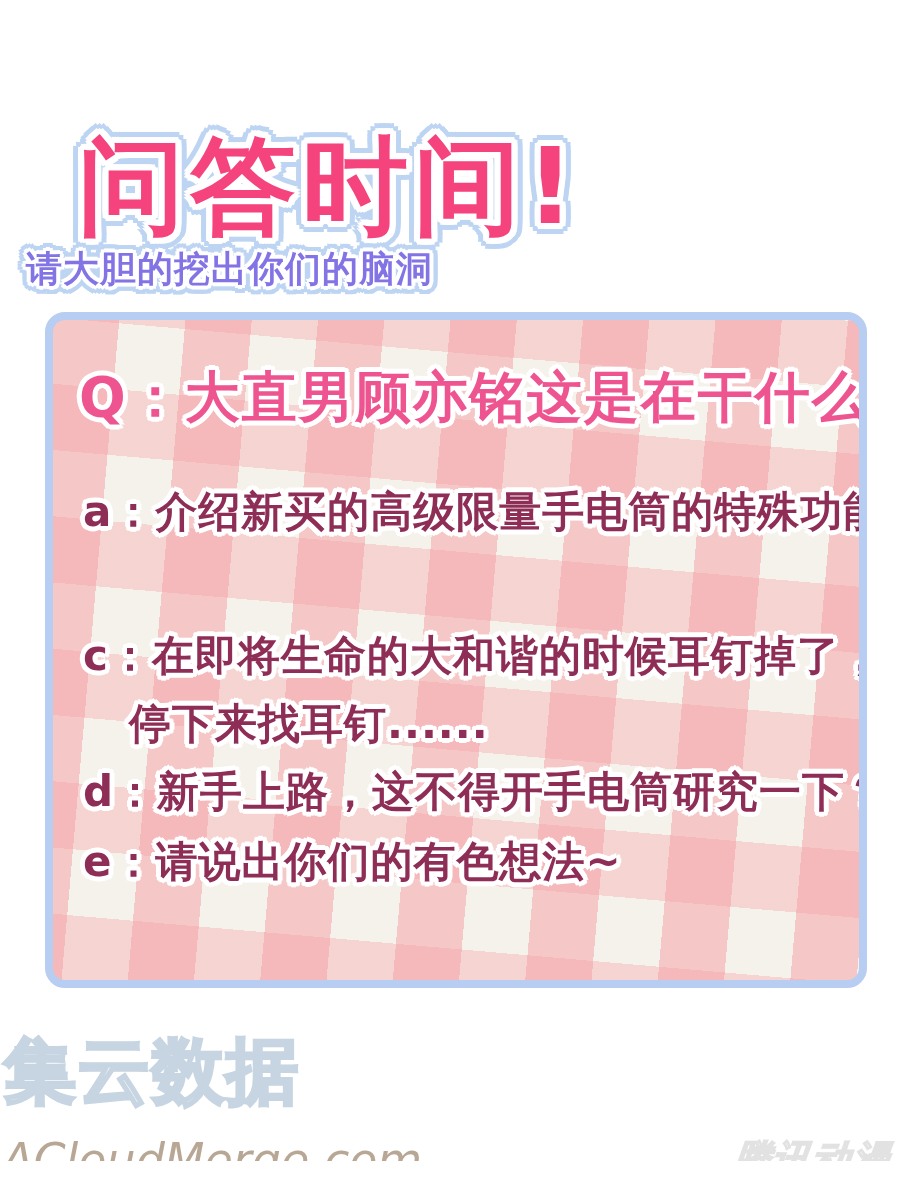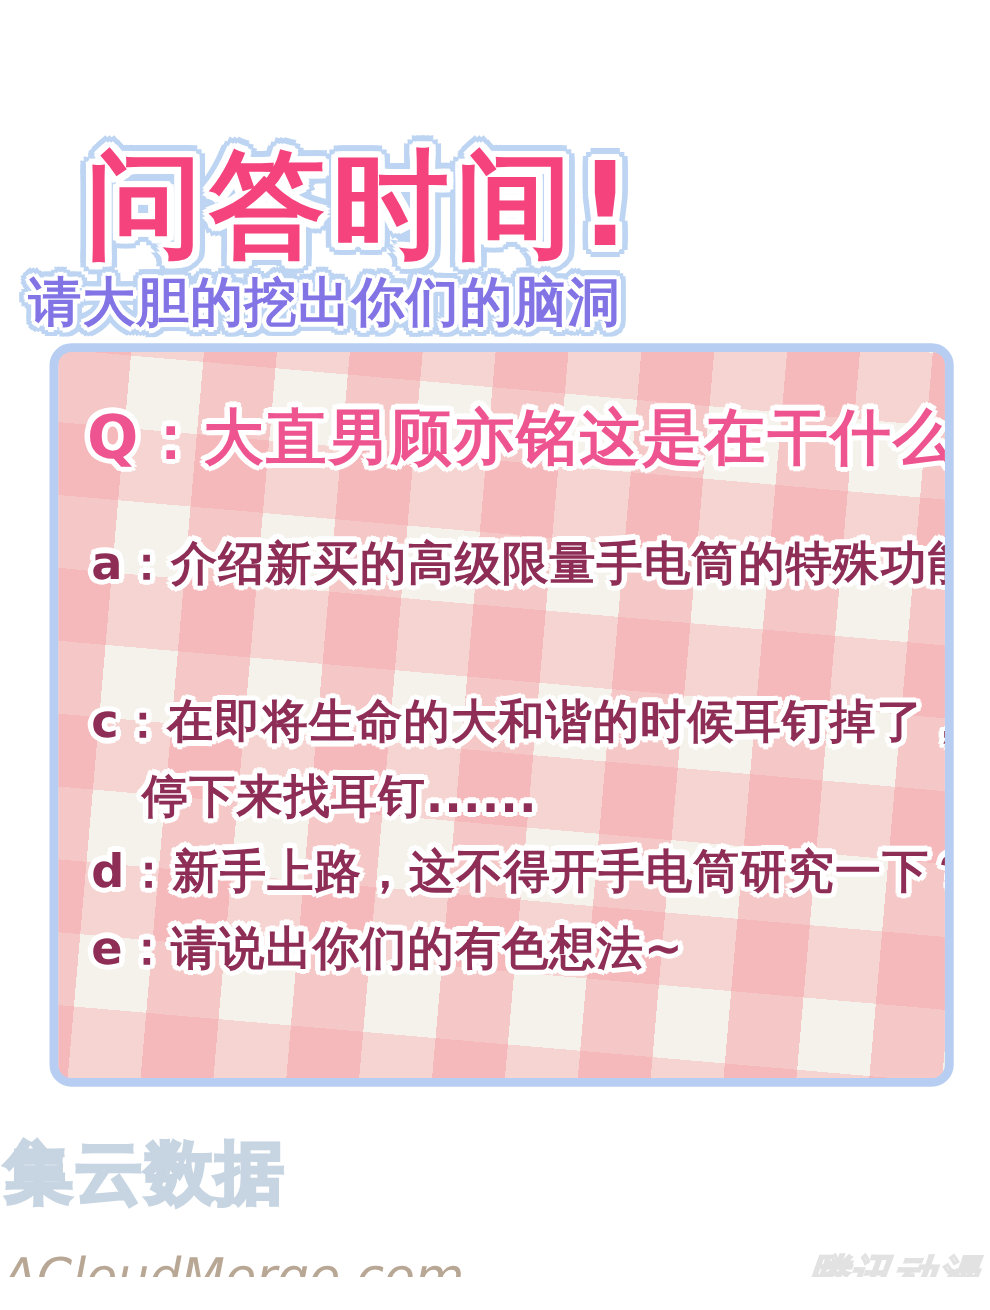--- a/index.html
+++ b/index.html
@@ -37,21 +37,21 @@
       4px 4px var(--w), -4px 4px var(--w), 4px -4px var(--w), -4px -4px var(--w),
       6px 3px var(--w), -6px 3px var(--w), 6px -3px var(--w), -6px -3px var(--w),
       3px 6px var(--w), -3px 6px var(--w), 3px -6px var(--w), -3px -6px var(--w),
       11px 0 var(--ob), -11px 0 var(--ob), 0 11px var(--ob), 0 -11px var(--ob),
       8px 8px var(--ob), -8px 8px var(--ob), 8px -8px var(--ob), -8px -8px var(--ob),
       11px 4px var(--ob), -11px 4px var(--ob), 11px -4px var(--ob), -11px -4px var(--ob),
       4px 11px var(--ob), -4px 11px var(--ob), 4px -11px var(--ob), -4px -11px var(--ob);
   }
   .subtitle{
     left:26px; top:248px;
-    font-size:48px;
+    font-size:36px;
     font-weight:800;
     letter-spacing:1px;
     color:var(--sub-purple);
     text-shadow:
       4px 0 var(--w), -4px 0 var(--w), 0 4px var(--w), 0 -4px var(--w),
       3px 3px var(--w), -3px 3px var(--w), 3px -3px var(--w), -3px -3px var(--w),
       8px 0 var(--ob), -8px 0 var(--ob), 0 8px var(--ob), 0 -8px var(--ob),
       6px 6px var(--ob), -6px 6px var(--ob), 6px -6px var(--ob), -6px -6px var(--ob),
       8px 3px var(--ob), -8px 3px var(--ob), 8px -3px var(--ob), -8px -3px var(--ob),
       3px 8px var(--ob), -3px 8px var(--ob), 3px -8px var(--ob), -3px -8px var(--ob);
@@ -95,21 +95,21 @@
   .opt-a{left:30px; top:168px;}
   .opt-b{left:30px; top:240px;}
   .opt-c1{left:30px; top:312px;}
   .opt-c2{left:76px; top:380px;}
   .opt-d{left:30px; top:448px;}
   .opt-e{left:30px; top:518px;}
 
   
   .wm-cn{
     left:4px; top:1030px;
-    font-size:62px;
+    font-size:72px;
     font-weight:800;
     letter-spacing:2px;
     color:#ffffff;
     -webkit-text-stroke:3px #c6d5e1;
   }
   .wm-site{
     left:2px; top:1134px;
     font-size:46px;
     font-weight:400;
     font-style:italic;

